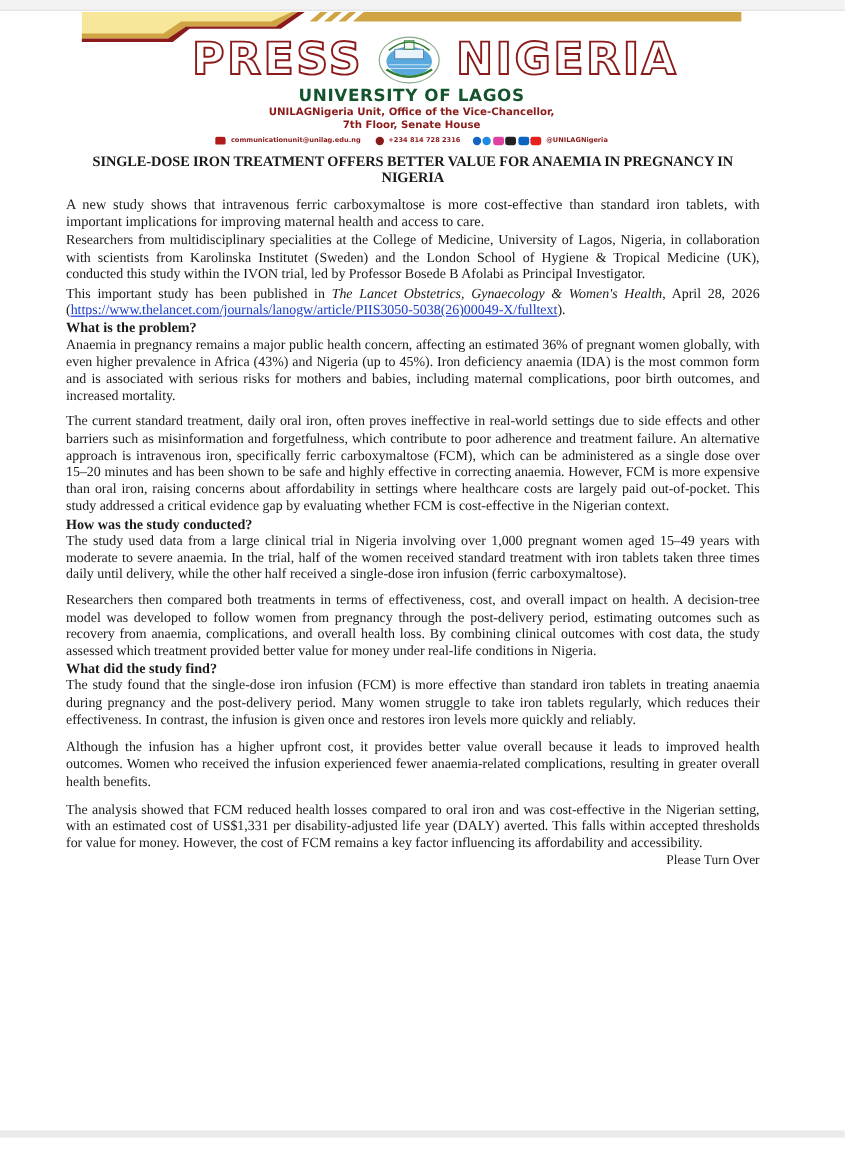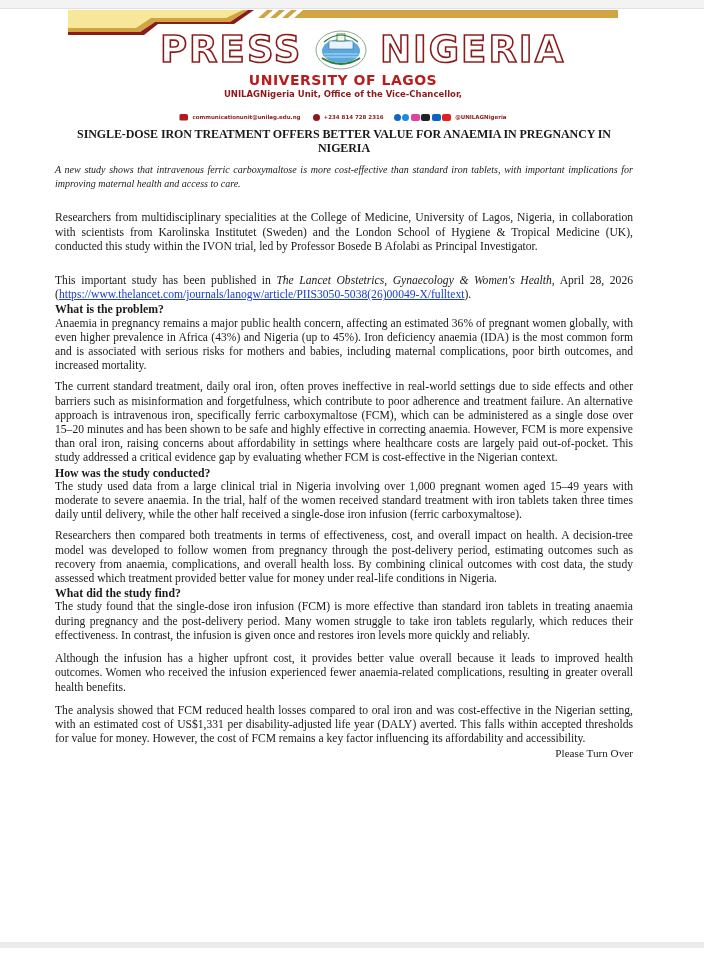--- a/index.html
+++ b/index.html
@@ -15,21 +15,21 @@
     position: absolute; top: 2px; font-family: "DejaVu Sans", sans-serif; font-weight: bold;
     font-size: 37px; letter-spacing: 2px; color: #ffffff;
     -webkit-text-stroke: 1.6px #8b1a1a; line-height: 44px; text-align: center;
   }
   .pr-press { left: 92px; }
   .pr-release { left: 312px; }
   .logo { position: absolute; left: 246px; top: 2px; width: 54px; height: 44px; }
   .uni-name {
     position: absolute; left: 0; top: 62px; width: 550px; text-align: center;
     font-family: "DejaVu Sans", sans-serif; font-weight: bold; font-size: 14px;
-    letter-spacing: 0.5px; color: #b91c1c;
+    letter-spacing: 0.5px; color: #14532d;
   }
   .uni-line {
     position: absolute; left: 0; width: 550px; text-align: center;
     font-family: "DejaVu Sans", sans-serif; font-weight: bold; font-size: 8.5px; color: #8b1a1a;
   }
   .uni-line1 { top: 79px; }
   .uni-line2 { top: 90px; }
   .contact-row {
     position: absolute; left: 0; top: 102px; width: 550px; height: 10px;
     font-family: "DejaVu Sans", sans-serif; font-size: 5.5px; color: #8b1a1a; font-weight: bold;
@@ -44,25 +44,25 @@
   .ic-tt { background: #222; }
   .ic-li { background: #0a66c2; }
   .ic-yt { background: #e52020; }
   .social { display: inline-flex; gap: 1.5px; margin-left: 6px; }
 
   .doc { position: absolute; left: 55px; top: 127px; width: 578px; font-size: 11.6px; line-height: 14.2px; }
   .title {
     text-align: center; font-weight: bold; font-size: 12px; line-height: 14px;
     letter-spacing: -0.1px; padding: 0 20px;
   }
-  .lede { font-style: italic; margin-top: 8px; font-size: 10px; }
+  .lede { margin-top: 8px; font-size: 12px; }
   p { margin: 0; }
   .para { text-align: justify; }
   .mt7 { margin-top: 7px; }
-  .mt8 { margin-top: 20px; }
+  .mt8 { margin-top: 2px; }
   .mt9 { margin-top: 9px; }
   .h { font-weight: bold; font-size: 11.8px; }
   .link { color: #1a3ccc; text-decoration: underline; }
   .ovr { text-align: right; margin-top: 0px; font-size: 11.2px; }
   .bottombar { position: absolute; left: 0; top: 942px; width: 704px; height: 6px; background: #ebebeb; }
 </style>
 </head>
 <body>
 
 <div class="topstrip"></div>
@@ -88,20 +88,21 @@
       <path d="M8,30 Q27,42 46,30" fill="none" stroke="#2e7d32" stroke-width="2"></path>
       <path d="M10,14 Q27,0 44,14" fill="none" stroke="#2e7d32" stroke-width="1.2"></path>
       <line x1="10" y1="26" x2="44" y2="26" stroke="#ffffff" stroke-width="0.6"></line>
       <line x1="10" y1="29" x2="44" y2="29" stroke="#ffffff" stroke-width="0.6"></line>
     </svg>
     <div class="pr-word pr-release">NIGERIA</div>
   </div>
 
   <div class="uni-name">UNIVERSITY OF LAGOS</div>
   <div class="uni-line uni-line1">UNILAGNigeria Unit, Office of the Vice-Chancellor,</div>
+  <div class="uni-line uni-line2">7th Floor, Senate House</div>
 
   <div class="contact-row">
     <span class="ic ic-mail"></span>
     <span>communicationunit@unilag.edu.ng</span>
     <span class="ic ic-phone" style="margin-left:8px"></span>
     <span>+234 814 728 2316</span>
     <span class="social">
       <span class="ic ic-fb"></span>
       <span class="ic ic-tw"></span>
       <span class="ic ic-ig"></span>

